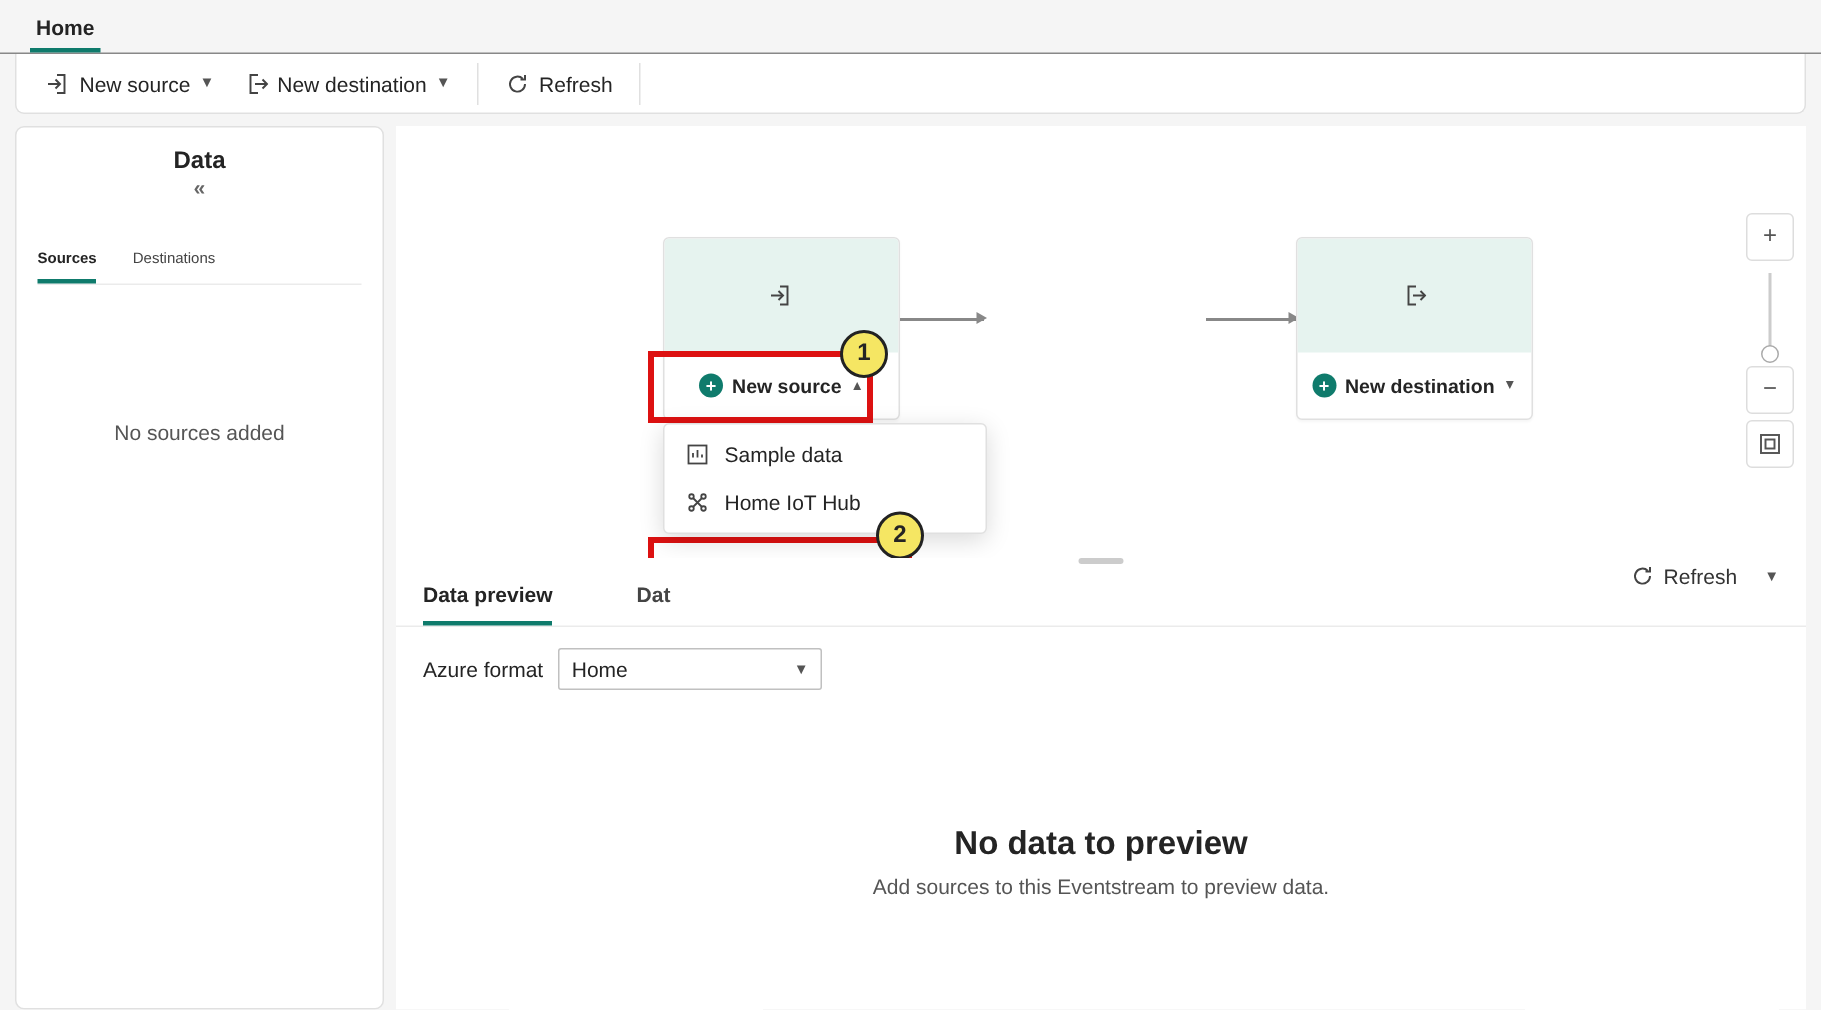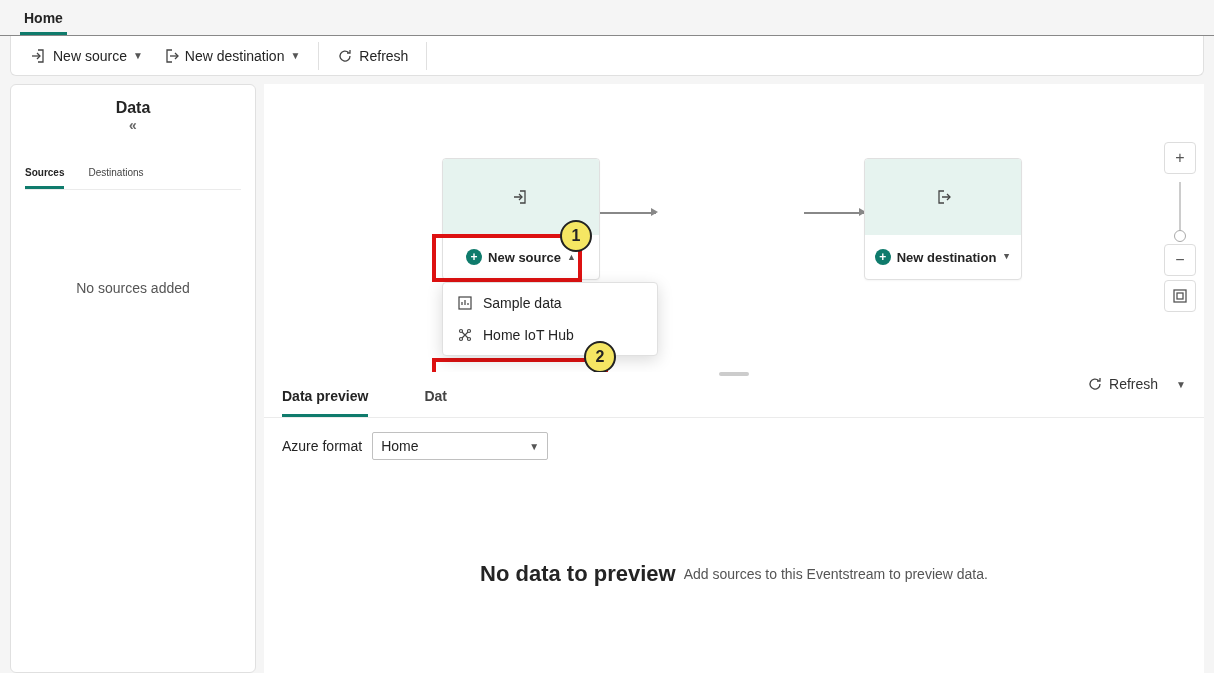--- a/index.html
+++ b/index.html
@@ -274,21 +274,21 @@
 }
 .select-box {
     width:176px; height:28px;
     border:1px solid #c0c0c0;
     border-radius:2px;
     padding:0 8px;
     display:flex; align-items:center; justify-content:space-between;
     cursor:pointer;
     font-size:14px;
 }
-.bp-empty { flex:1; display:flex; flex-direction:row; align-items:center; justify-content:center; gap:8px; }
+.bp-empty { flex:1; display:flex; flex-direction:column; align-items:center; justify-content:center; gap:8px; }
 .bp-empty h2 { font-size:22px; font-weight:600; }
 .bp-empty p { font-size:14px; color:#555; }
 
 svg.ico { width:16px; height:16px; }
 </style>
 </head>
 <body>
 
 <div class="top-tabs">
   <div class="top-tab active">Home</div>

